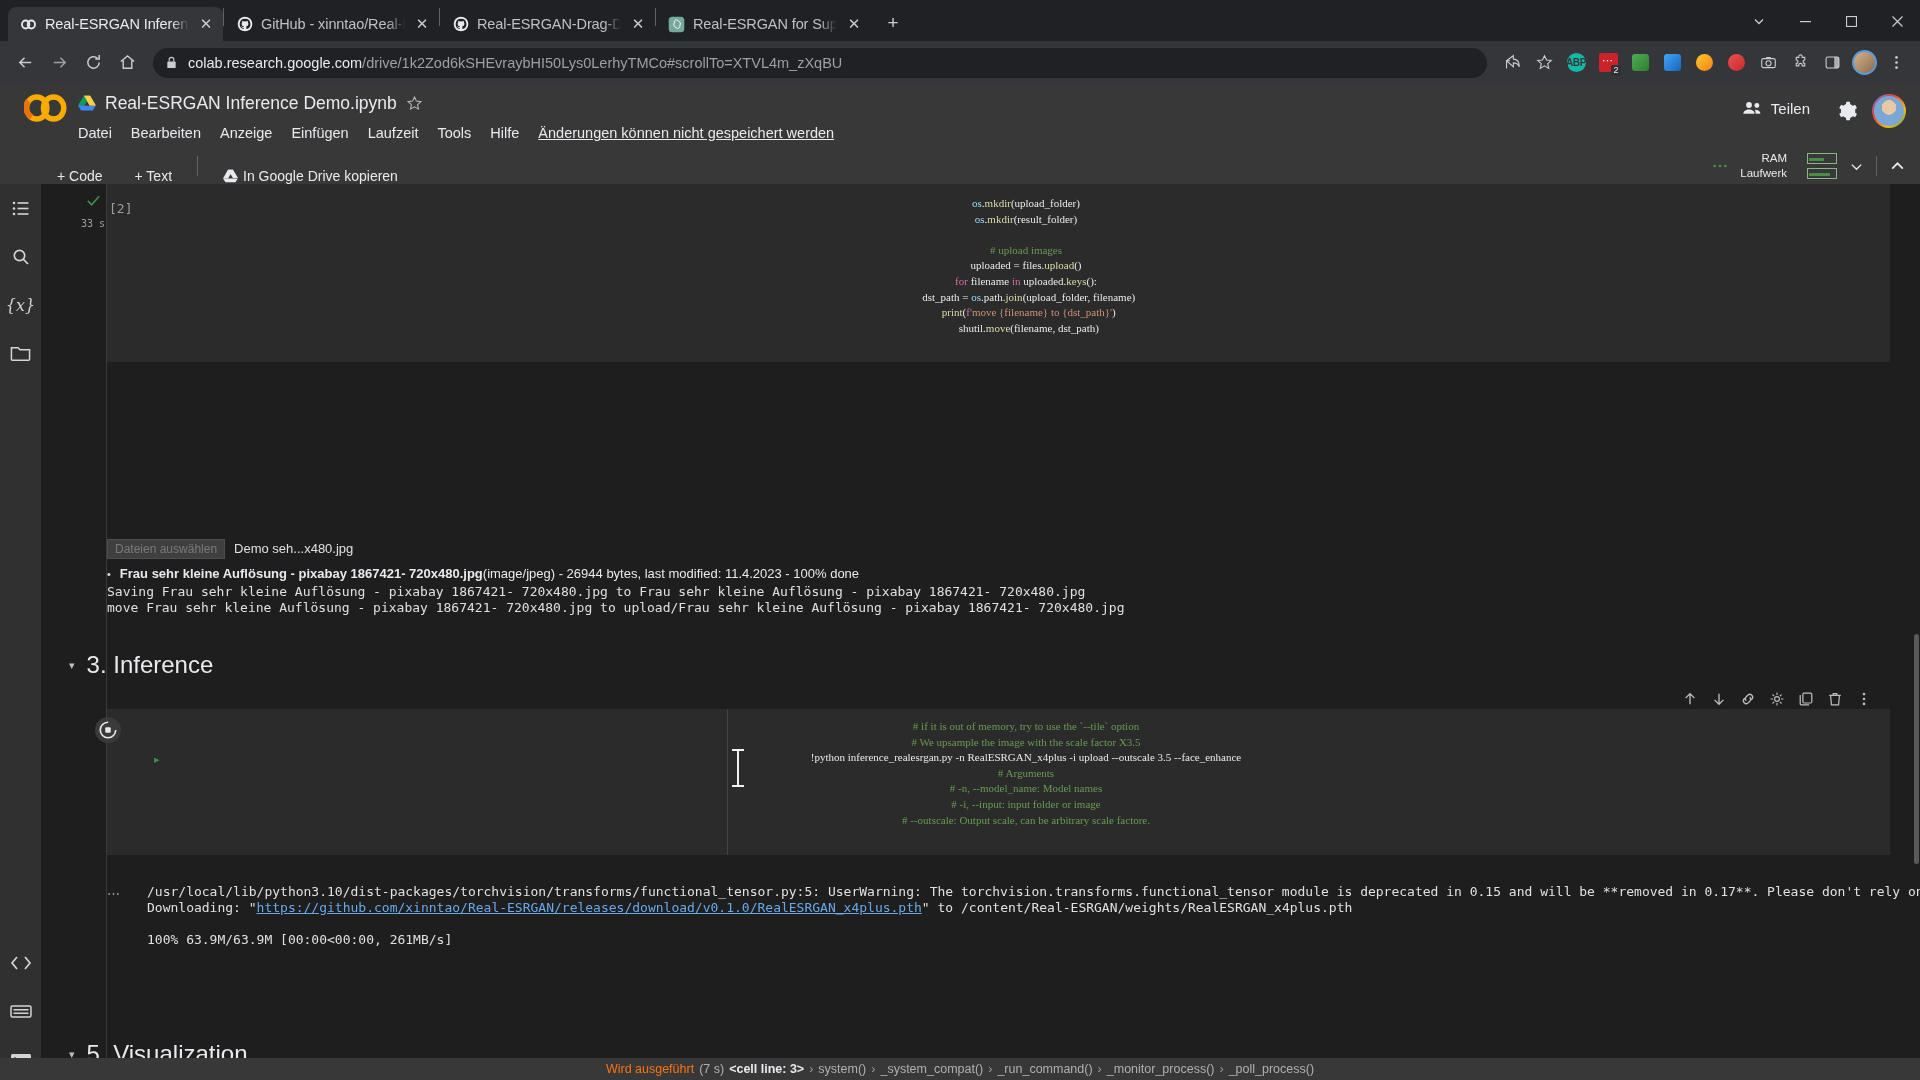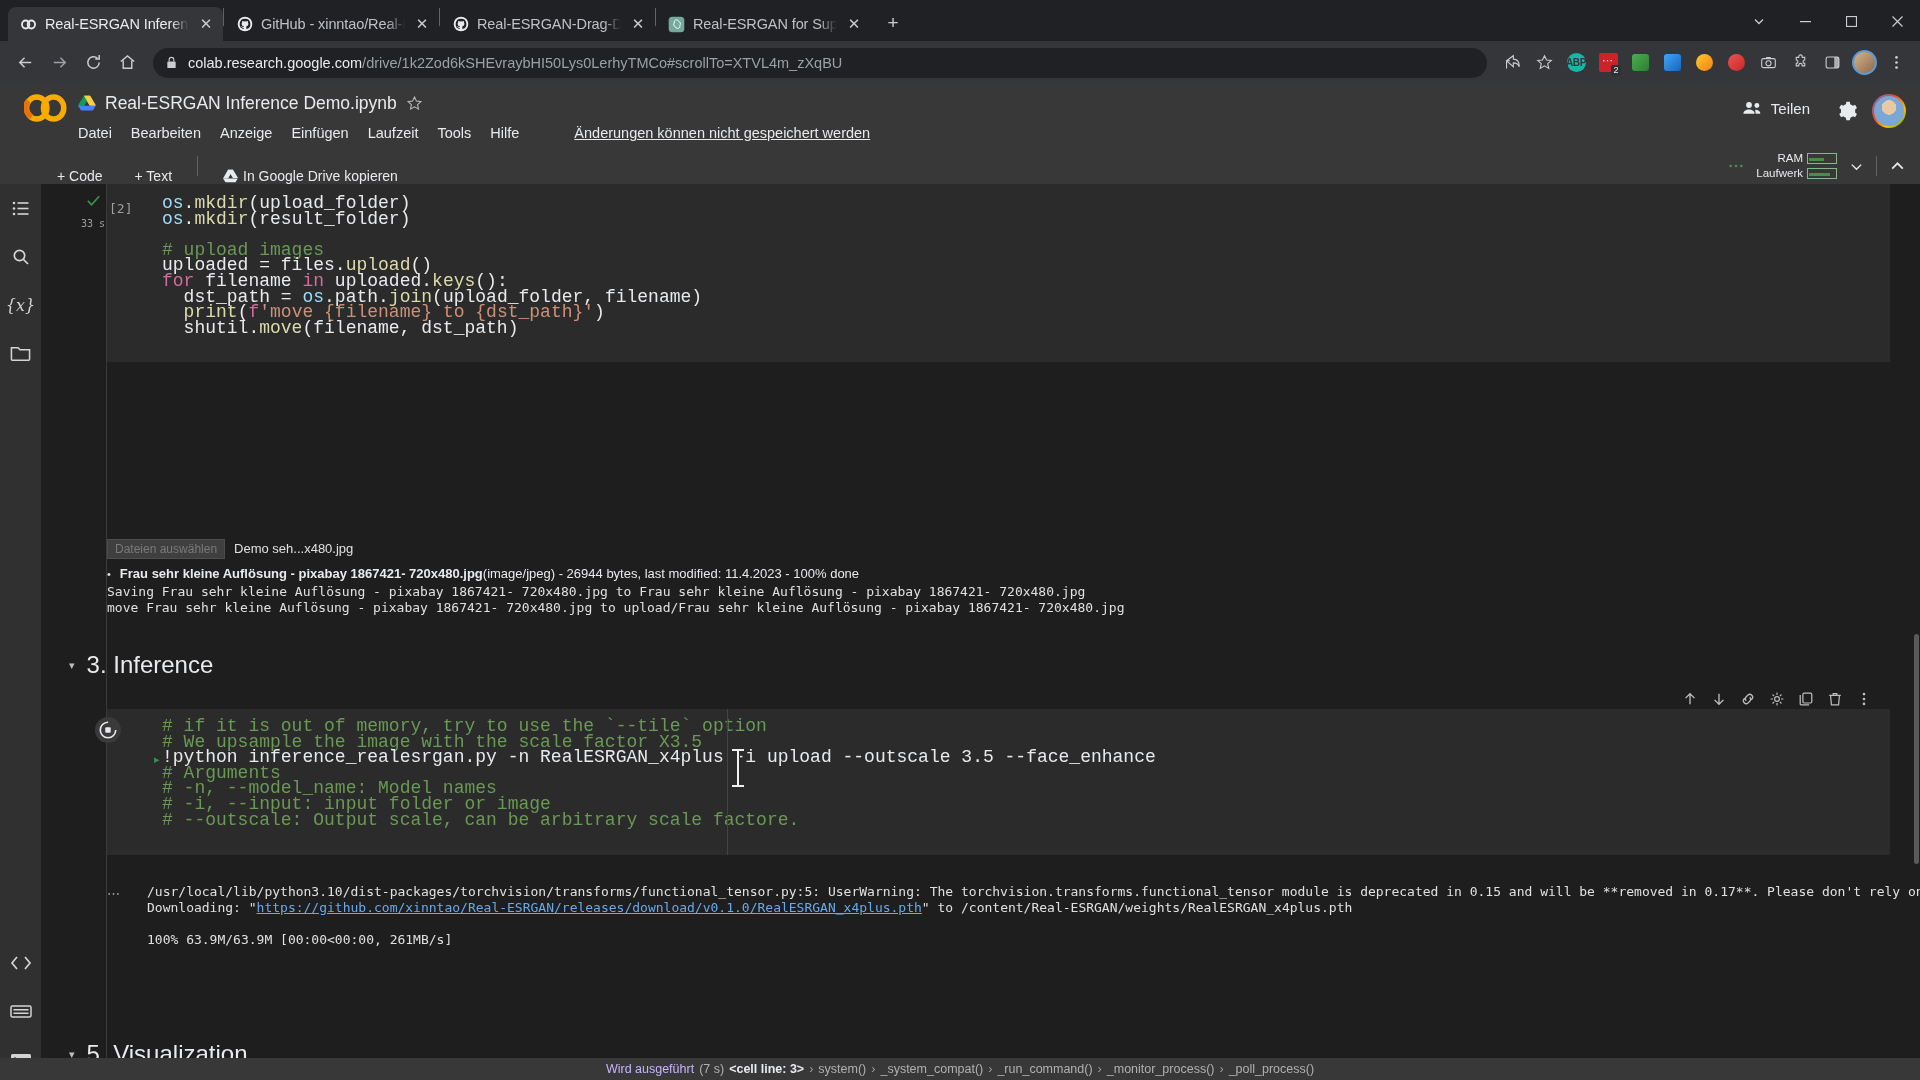--- a/index.html
+++ b/index.html
@@ -63,40 +63,40 @@
 
   .cl-header { height:64px; background:#383838; display:flex; padding:0 14px;
      flex:0 0 64px; }
   .cl-logo { width:64px; display:flex; align-items:flex-start; padding-top:10px;
      justify-content:center; }
   .cl-headmid { flex:1; display:flex; flex-direction:column; padding-top:6px; }
   .cl-titlerow { display:flex; align-items:center; gap:9px; height:26px; }
   .cl-title { font-size:17.5px; color:#e8eaed; }
   .cl-menus { display:flex; align-items:center; gap:19px; height:26px;
      margin-top:4px; font-size:14.5px; color:#e8eaed; }
-  .cl-menus .warn { text-decoration:underline; font-size:14.5px; color:#e8eaed;margin-left:36px; }
+  .cl-menus .warn { text-decoration:underline; font-size:14.5px; color:#e8eaed; }
   .cl-headright { display:flex; align-items:flex-start; padding-top:10px; gap:14px; }
   .cl-share { display:flex; align-items:center; gap:8px; color:#e8eaed;
      font-size:15px; padding:6px 12px; border-radius:16px; }
   .cl-avatar { width:34px; height:34px; border-radius:50%;
      background:linear-gradient(135deg,#4285f4 0%,#ea4335 35%,#fbbc05 70%,#34a853 100%);
      padding:2px; }
   .cl-avatar .inner { width:100%; height:100%; border-radius:50%;
      background:radial-gradient(circle at 50% 38%, #e8c9a6 0 30%, #7aa7d6 31% 100%); }
 
   .cl-toolbar { height:36px; background:#383838; display:flex; align-items:center;
      padding-left:50px; gap:18px; flex:0 0 36px; font-size:14px; color:#e8eaed; }
   .tb-btn { display:flex; align-items:center; gap:5px; padding:3px 7px;
      border-radius:4px;margin-top:20px; }
   .tb-sep { width:1px; height:20px; background:#5f6368; }
   .tb-right { margin-left:auto; display:flex; align-items:center; gap:12px;
      padding-right:14px; }
   .ram-block { display:flex; flex-direction:column; align-items:flex-end;
      font-size:11.5px; color:#e8eaed; line-height:13px; gap:2px; }
-  .ram-row { display:flex; align-items:center; gap:4px; }
+  .ram-row { display:flex; align-items:center; gap:20px; }
   .ram-bar { width:30px; height:11px; border:1px solid #8ab58a; }
   .ram-bar i { display:block; height:3px; background:#4d8b4d; margin:4px 1px 0 1px; }
 
   .cl-body { flex:1; display:flex; min-height:0; }
 
   .cl-sidebar { width:41px; background:#303030; display:flex;
      flex-direction:column; align-items:center; padding-top:12px; gap:22px;
      flex:0 0 41px; position:relative; }
   .sb-ico { width:26px; height:26px; display:flex; align-items:center;
      justify-content:center; color:#d4d4d4; }
@@ -106,22 +106,22 @@
   .cl-notebook { flex:1; background:#1e1e1e; position:relative; overflow:hidden;
      padding-left:20px; }
 
   .gutter-line { position:absolute; left:65px; top:0; bottom:0; width:1px;
      background:#3a3a3a; }
 
   
   .cell { position:relative; }
   .cell-codebox { background:#2b2b2b; position:relative; }
 
-  pre.code { font-family:Liberation Mono, monospace; font-size:18px;
-     line-height:15.6px; color:#e8eaed; white-space:pre; padding:0; margin:0; }
+  pre.code { font-family:Liberation Serif, serif; font-size:11px;
+     line-height:15.6px; color:#e8eaed; white-space:pre; padding:0; margin:0;text-align:center; }
   .cm { color:#6a9955; }
   .kw { color:#d16d9e; }
   .str { color:#ce9178; }
   .fn { color:#dcdcaa; }
   .var { color:#9cdcfe; }
 
   .exec-label { font-family:"DejaVu Sans Mono", monospace; font-size:13px;
      color:#9e9e9e; }
 
   .out-text { font-family:"DejaVu Sans Mono", monospace; font-size:13px;
@@ -132,21 +132,21 @@
   .h-caret { color:#bdbdbd; font-size:11px; }
 
   .cell-tools { position:absolute; right:16px; top:-20px; display:flex;
      gap:9px; align-items:center; color:#bdbdbd; }
   .ct-ico { width:20px; height:20px; display:flex; align-items:center;
      justify-content:center; }
 
   .statusbar { position:absolute; left:0; right:0; bottom:0; height:22px;
      background:#383838; display:flex; align-items:center; justify-content:center;
      font-size:12.5px; color:#d0d0d0; gap:0; }
-  .sb-run { color:#c4b5fd;text-align:right; }
+  .sb-run { color:#f97316;text-align:right; }
   .sb-dim { color:#b0b0b0; }
   .sb-bold { color:#e8eaed; font-weight:bold; }
   .sb-chev { color:#9e9e9e; padding:0 5px; }
 
   .scrollbar { position:absolute; right:0; top:0; width:7px; bottom:22px; }
   .scrollbar i { position:absolute; right:1px; width:5px; border-radius:3px;
      background:#5a5a5a; }
 
   .upload-btn { display:inline-block; background:#3f3f3f; color:#7a7a7a;
      border:1px solid #4d4d4d; font-size:12px; padding:2px 7px;

